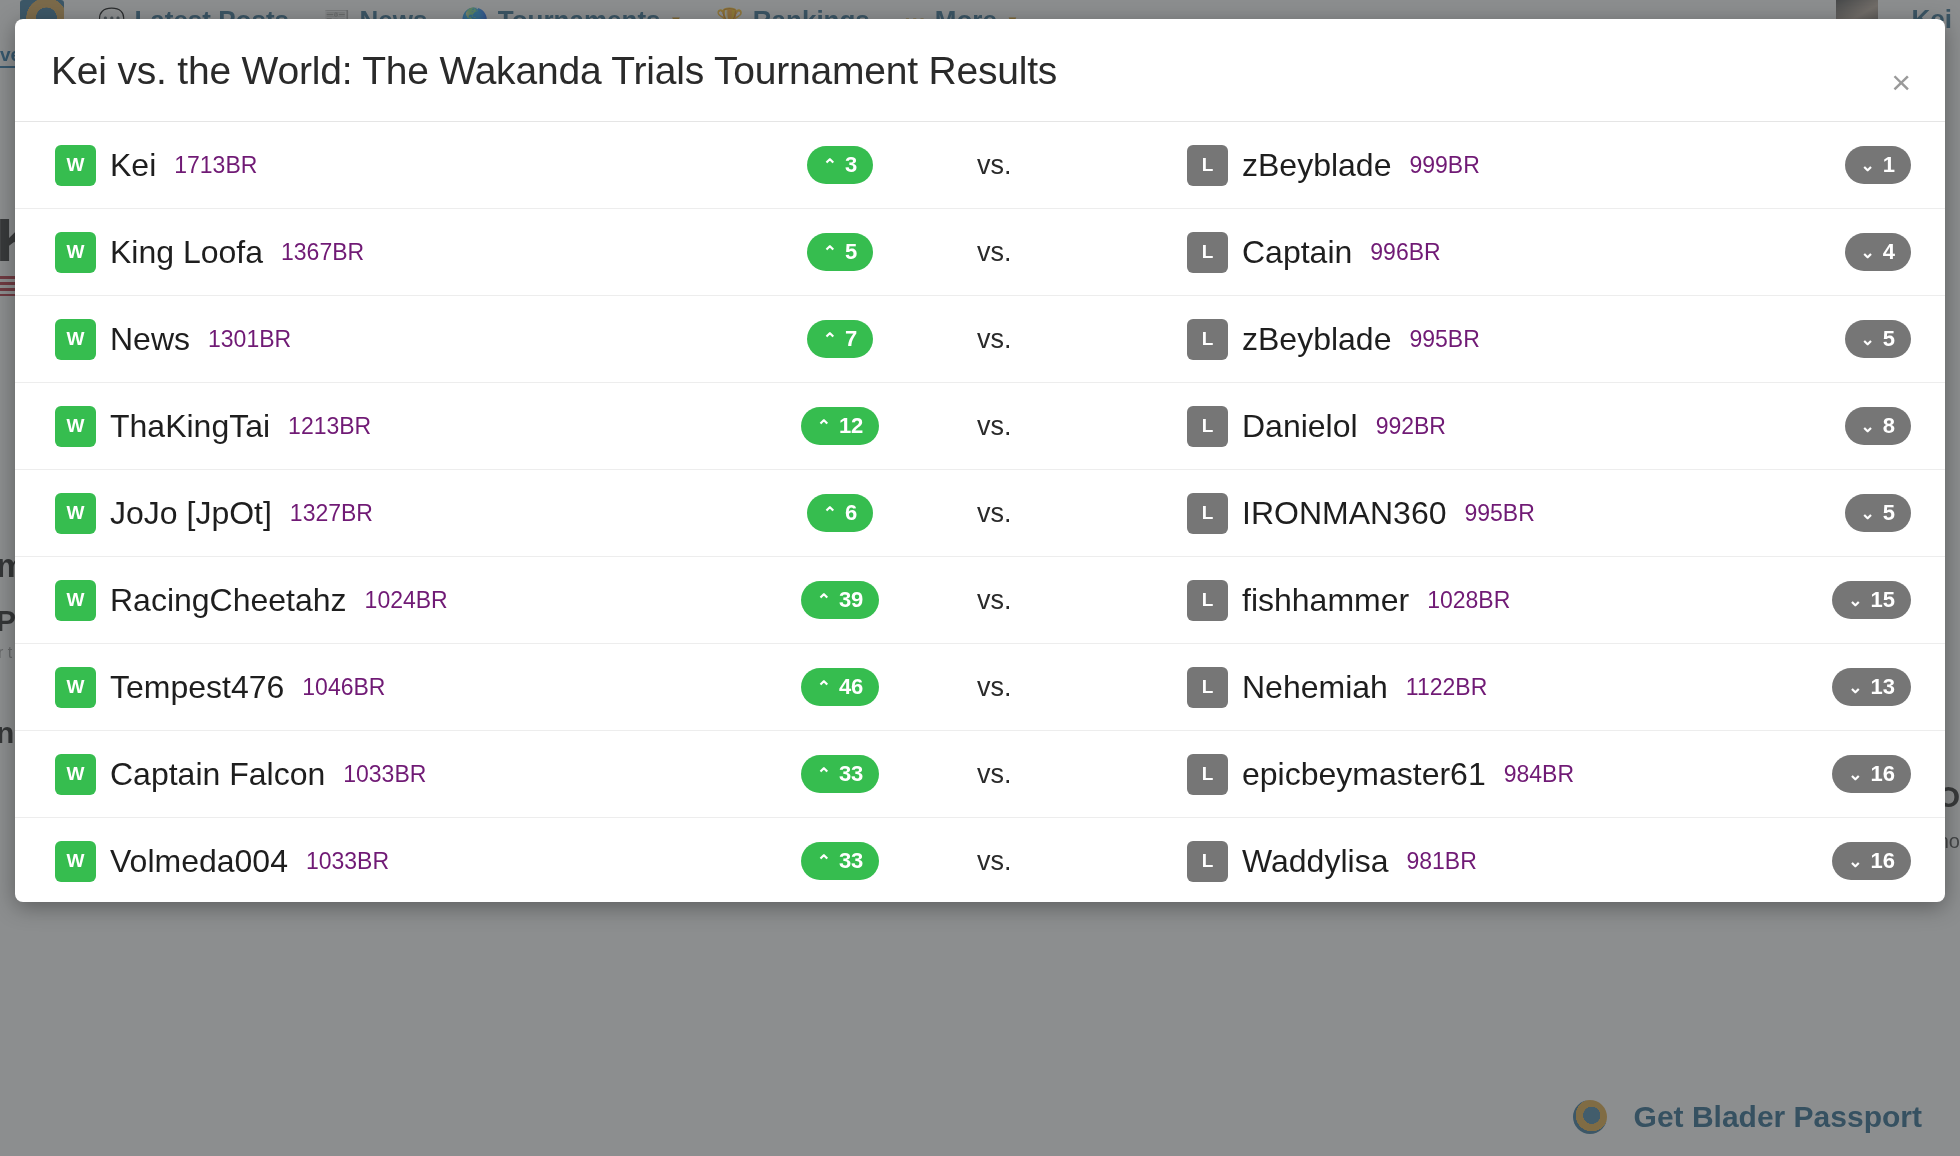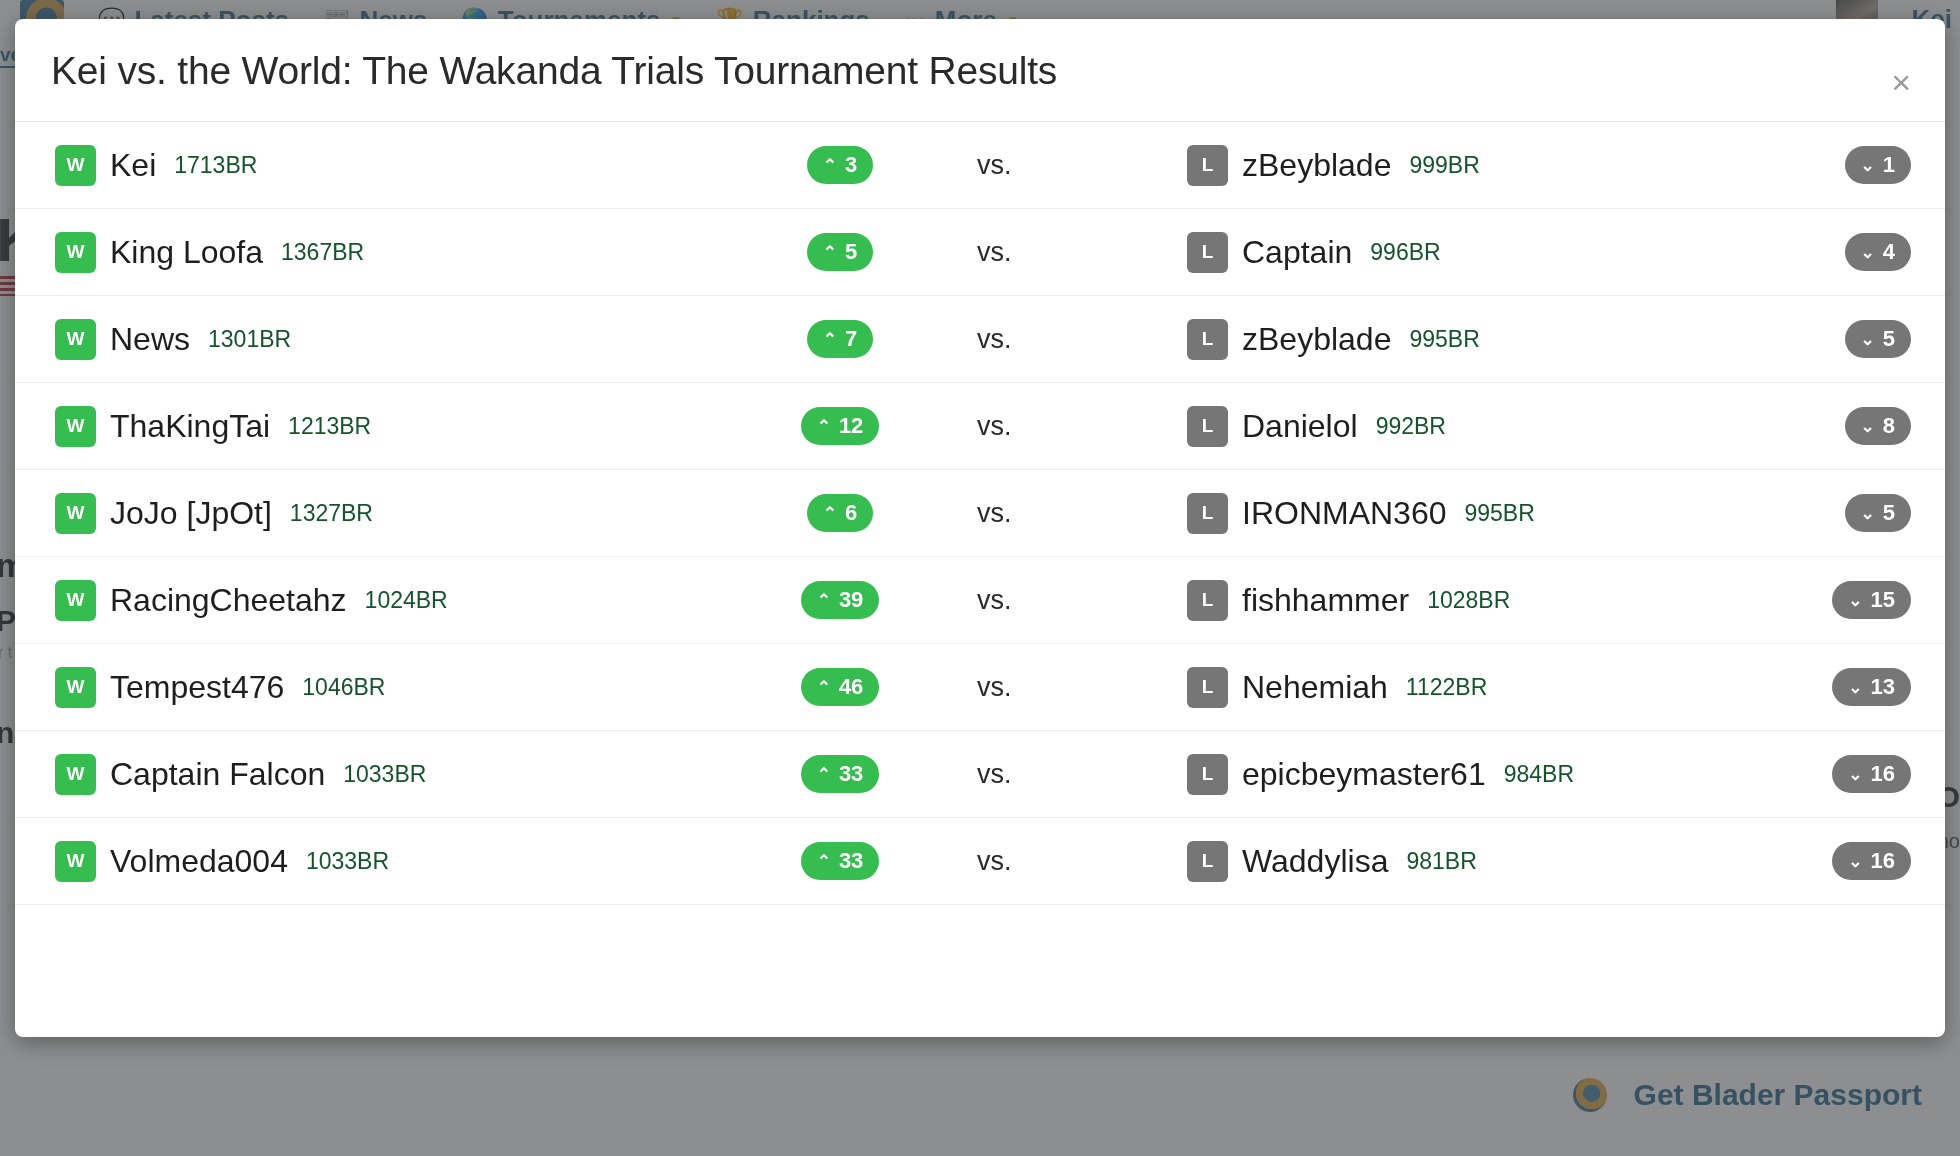--- a/index.html
+++ b/index.html
@@ -56,41 +56,41 @@
   .bg-left-g { position:absolute; left:-4px; top:672px; font-size:30px; font-weight:800; color:#1a1a1a;}
 
   .bg-right-col { position: absolute; right: 0; top: 340px; width: 70px; text-align: left; }
   .bg-right-ur { font-size: 30px; font-weight: 800; color: #222; }
   .bg-right-bo { position:absolute; right:0; top:440px; font-size:30px; font-weight:800; color:#222;}
   .bg-right-no { position:absolute; right:0; top:490px; font-size:20px; color:#444;}
 
   .bg-footer {
     position: absolute; left: 8px; right: 0; bottom: 0; height: 78px;
     background: #ffffff;
-    display: flex; align-items: flex-start; justify-content: flex-end;
+    display: flex; align-items: center; justify-content: flex-end;
     padding-right: 38px; gap: 27px;
   }
   .bg-footer-icon {
     width: 34px; height: 34px; border-radius: 50%;
     background: radial-gradient(circle at 55% 45%, #3e7fa3 0 32%, #e0a63c 33% 60%, #2f6f95 61% 100%);
   }
   .bg-footer-text { color: #1d5f87; font-size: 30px; font-weight: 800; }
 
   
   #veil {
     position: absolute; inset: 0;
     background: rgba(70,72,75,0.62);
     z-index: 5;
   }
 
   
   #modal {
     position: absolute;
     left: 15px; top: 19px;
-    width: 1930px; height: 1018px;
+    width: 1930px; height: 883px;
     background: #ffffff;
     border-radius: 8px;
     z-index: 10;
     display: flex; flex-direction: column;
     overflow: hidden;
     box-shadow: 0 5px 22px rgba(0,0,0,.35);
   }
   .modal-header {
     position: relative;
     flex: 0 0 auto;
@@ -131,21 +131,21 @@
     display: flex; align-items: center; justify-content: center;
     color: #ffffff; font-size: 19px; font-weight: 700;
     flex: 0 0 41px;
   }
   .badge-w { background: #36bd4f; }
   .badge-l { background: #767676; }
   .player-name {
     font-size: 32px; color: #1e1e1e; font-weight: 400; white-space: nowrap;
   }
   .player-br {
-    font-size: 23px; color: #14532d; font-weight: 400; white-space: nowrap;
+    font-size: 23px; color: #701a75; font-weight: 400; white-space: nowrap;
     margin-left: 4px;
   }
 
   .col-delta-win { flex: 0 0 250px; display: flex; justify-content: center; }
   .pill {
     display: inline-flex; align-items: center; justify-content: center;
     gap: 8px;
     border-radius: 22px;
     padding: 5px 16px;
     min-width: 62px;

